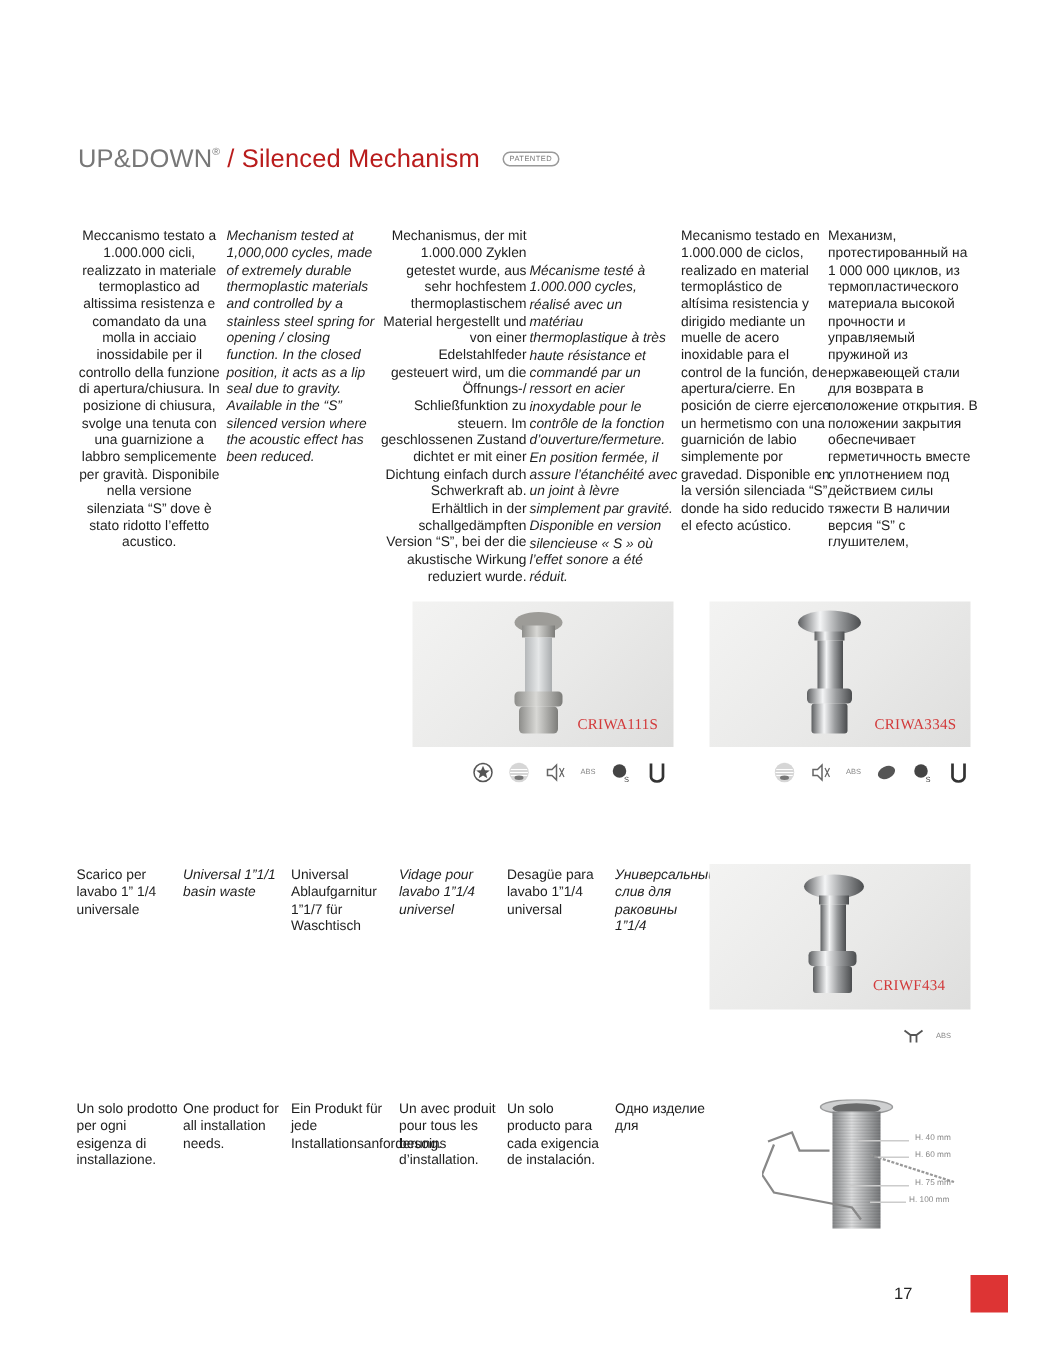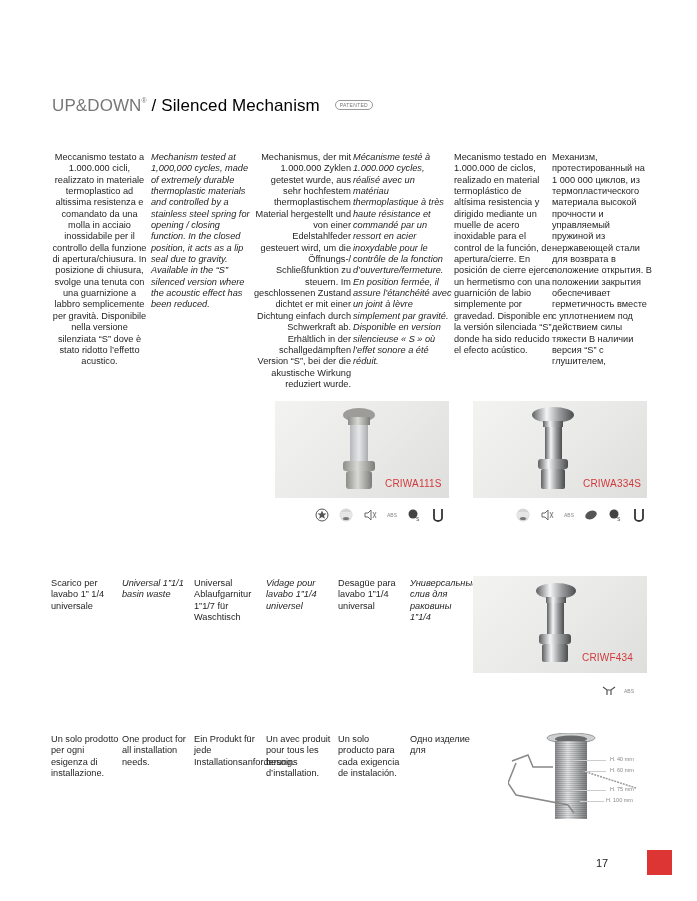--- a/index.html
+++ b/index.html
@@ -1,41 +1,41 @@
 <!DOCTYPE html>
 <html><head>
 <meta charset="utf-8">
 <style>
   html, body { margin: 0; padding: 0; }
   body { width: 697px; height: 901px; background: #ffffff; position: relative; overflow: hidden; font-family: "Liberation Sans", sans-serif; color: #1e1e1e; }
   .abs { position: absolute; }
   .title { left: 52px; top: 96px; font-size: 17px; letter-spacing: 0.1px; white-space: nowrap; }
   .title .brand { color: #777; font-weight: normal; }
   .title .brand sup { font-size: 7px; vertical-align: 8px; }
-  .title .rest { color: #000000; }
+  .title .rest { color: #b91c1c; }
   .patent { display: inline-block; margin-left: 10px; font-size: 5px; color: #777; border: 1px solid #999; border-radius: 6px; padding: 1px 4px; vertical-align: 4px; letter-spacing: 0.3px; }
   .col { position: absolute; font-size: 9.2px; line-height: 11.35px; color: #1e1e1e; }
   .col.it { font-style: italic; }
   .c1 { left: 51px; width: 97px; text-align: center; }
   .c2 { left: 151px; width: 99px; }
   .c3 { left: 253px; width: 98px; text-align: right; }
-  .c4 { left: 353px; width: 100px; }
+  .c4 { left: 353px; width: 100px; margin-top: 23px; }
   .c5 { left: 454px; width: 100px; }
   .c6 { left: 552px; width: 100px; }
   .desc { top: 152px; }
   .sub { top: 578px; }
   .sub3 { top: 734px; }
   .s1 { left: 51px; width: 68px; }
   .s2 { left: 122px; width: 68px; }
   .s3 { left: 194px; width: 68px; }
   .s4 { left: 266px; width: 68px; }
   .s5 { left: 338px; width: 68px; }
   .s6 { left: 410px; width: 60px; }
   .photo { position: absolute; background: linear-gradient(135deg, #f3f3f2 0%, #e9e9e8 55%, #dededd 100%); }
-  .code { position: absolute; color: #d2393a; font-size: 10px; letter-spacing: 0.2px; }
+  .code { position: absolute; color: #d2393a; font-size: 10px; letter-spacing: 0.2px; font-family: Liberation Serif, serif; }
   .icons { position: absolute; display: flex; align-items: center; gap: 10px; }
   .ic { display: inline-block; width: 14px; height: 14px; }
   .abs-label { font-size: 5px; color: #888; }
   .pagenum { left: 596px; top: 857px; font-size: 11px; color: #222; }
   .redsq { left: 647px; top: 850px; width: 25px; height: 25px; background: #dd3434; }
   .dim { position: absolute; font-size: 5.5px; color: #888; white-space: nowrap; }
   .dimline { position: absolute; height: 1px; background: #ccc; }
 </style>
 </head>
 <body>

